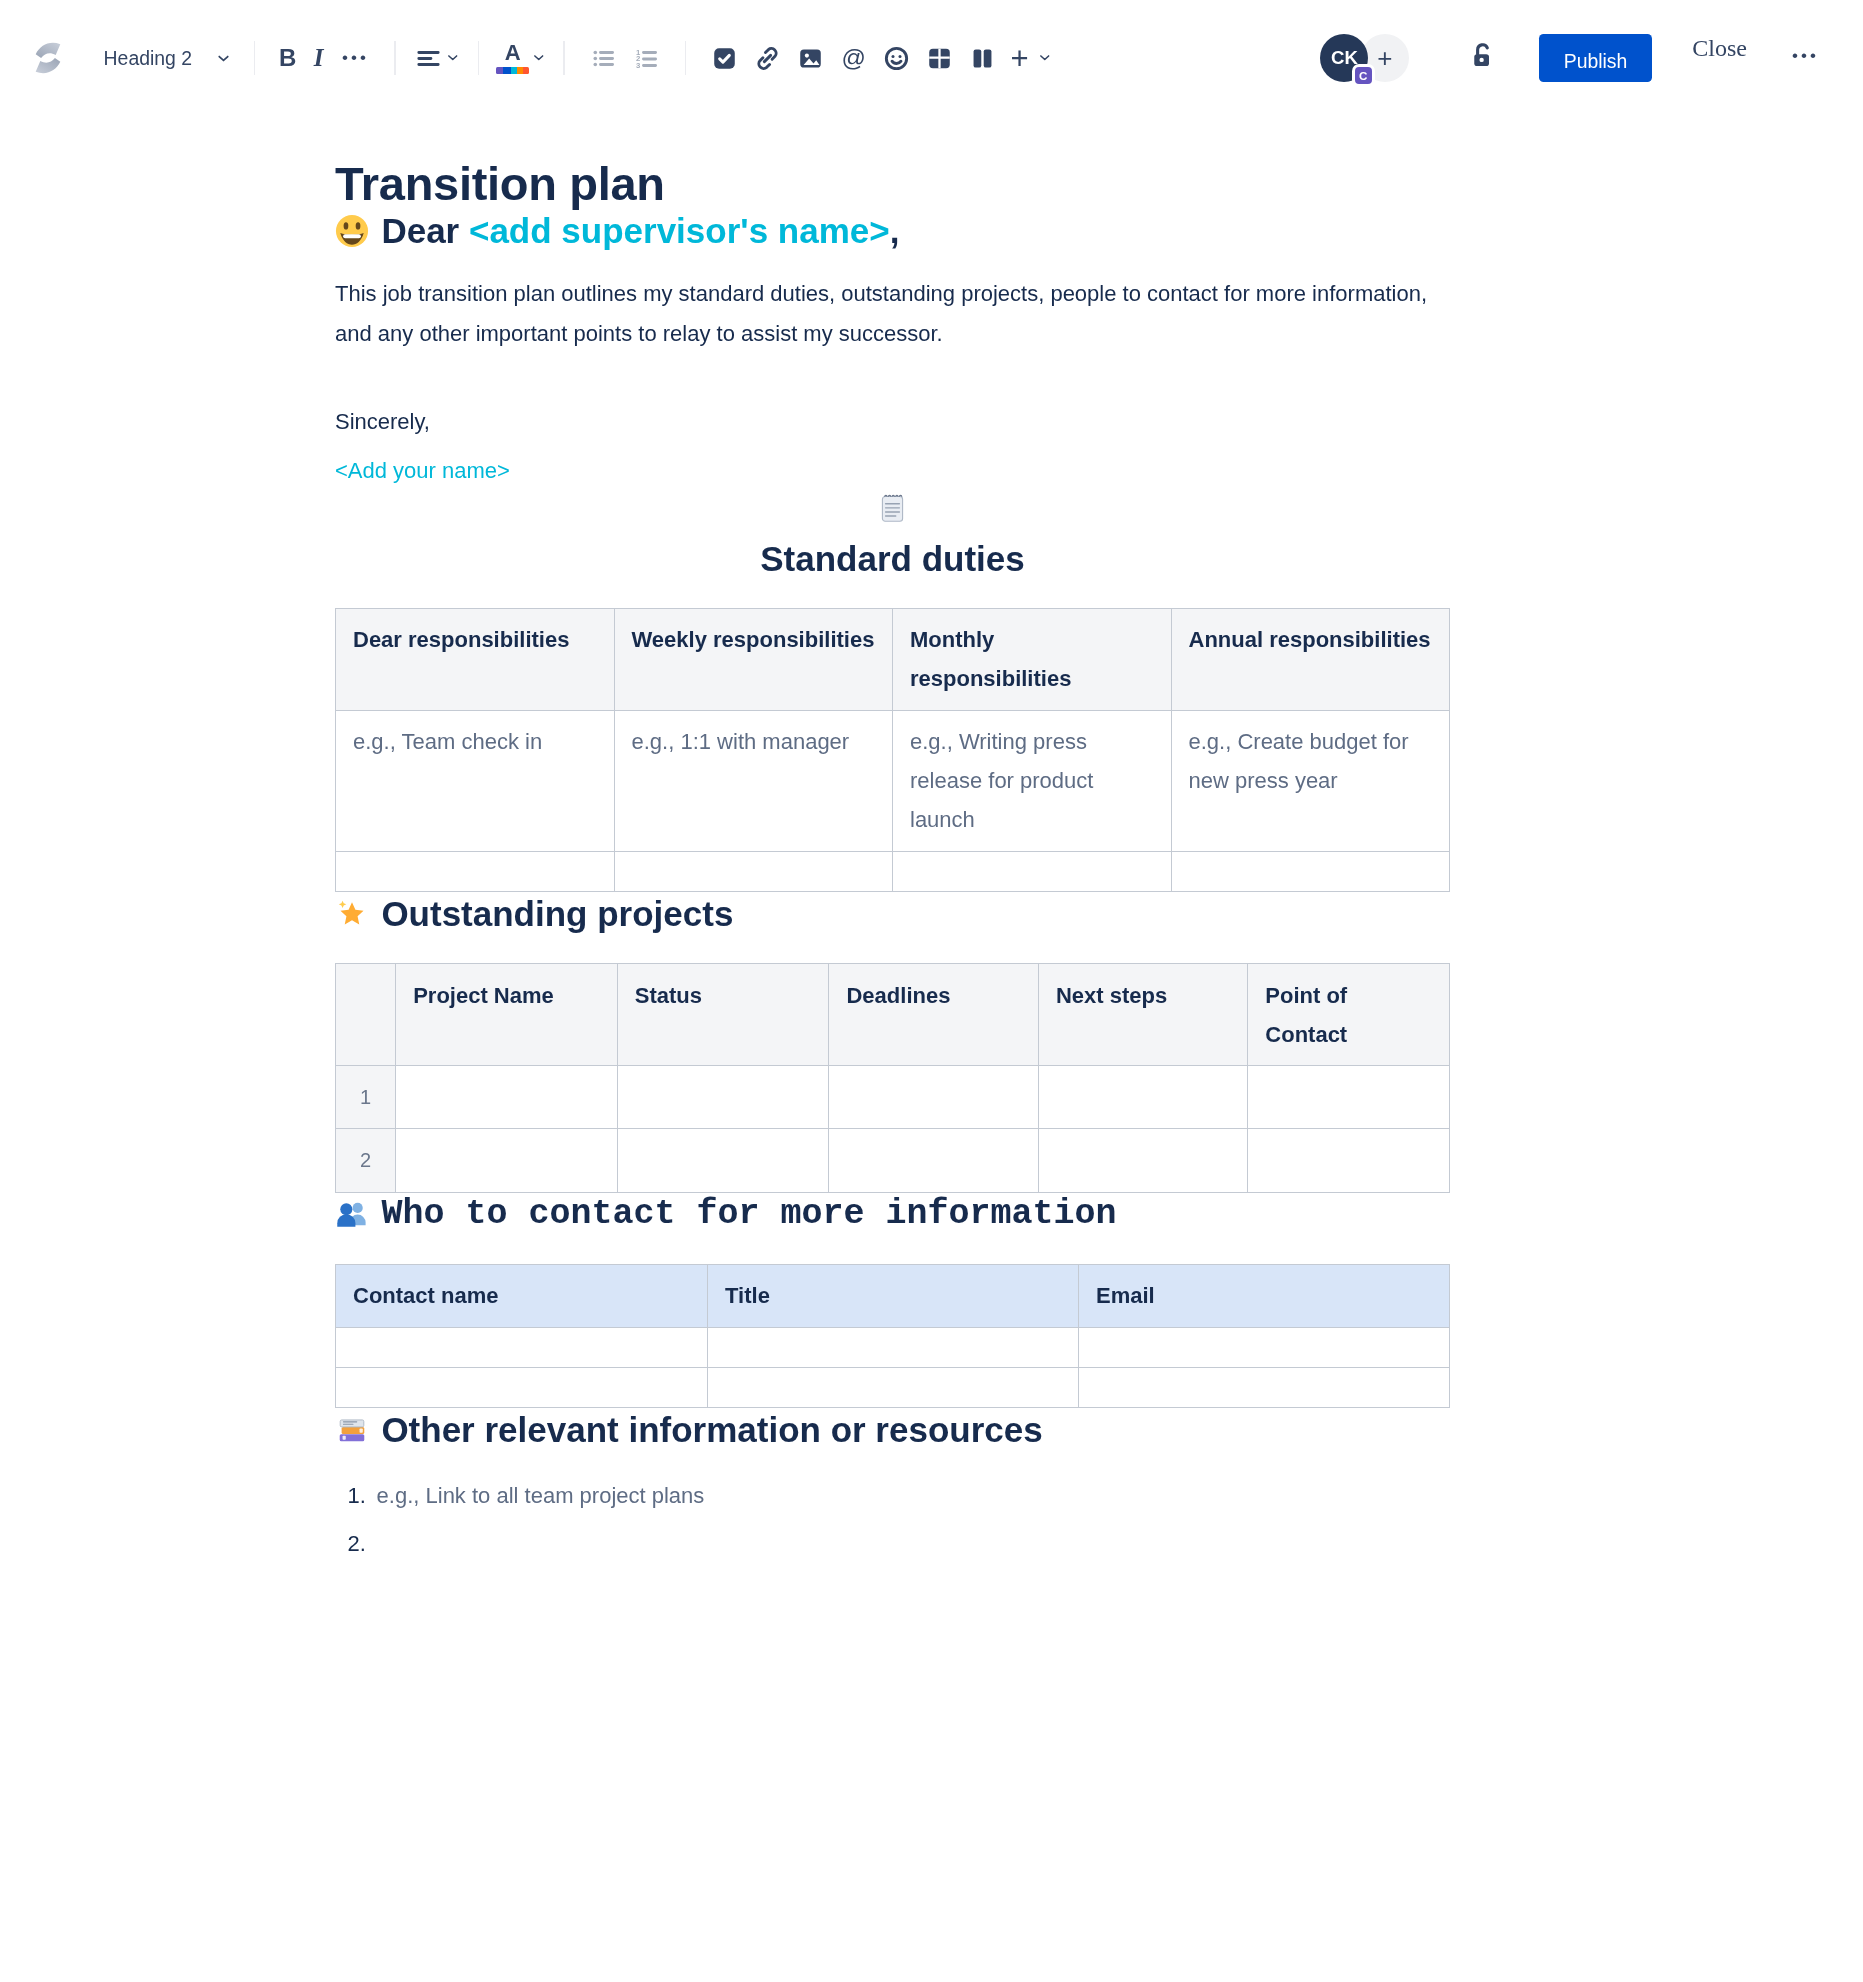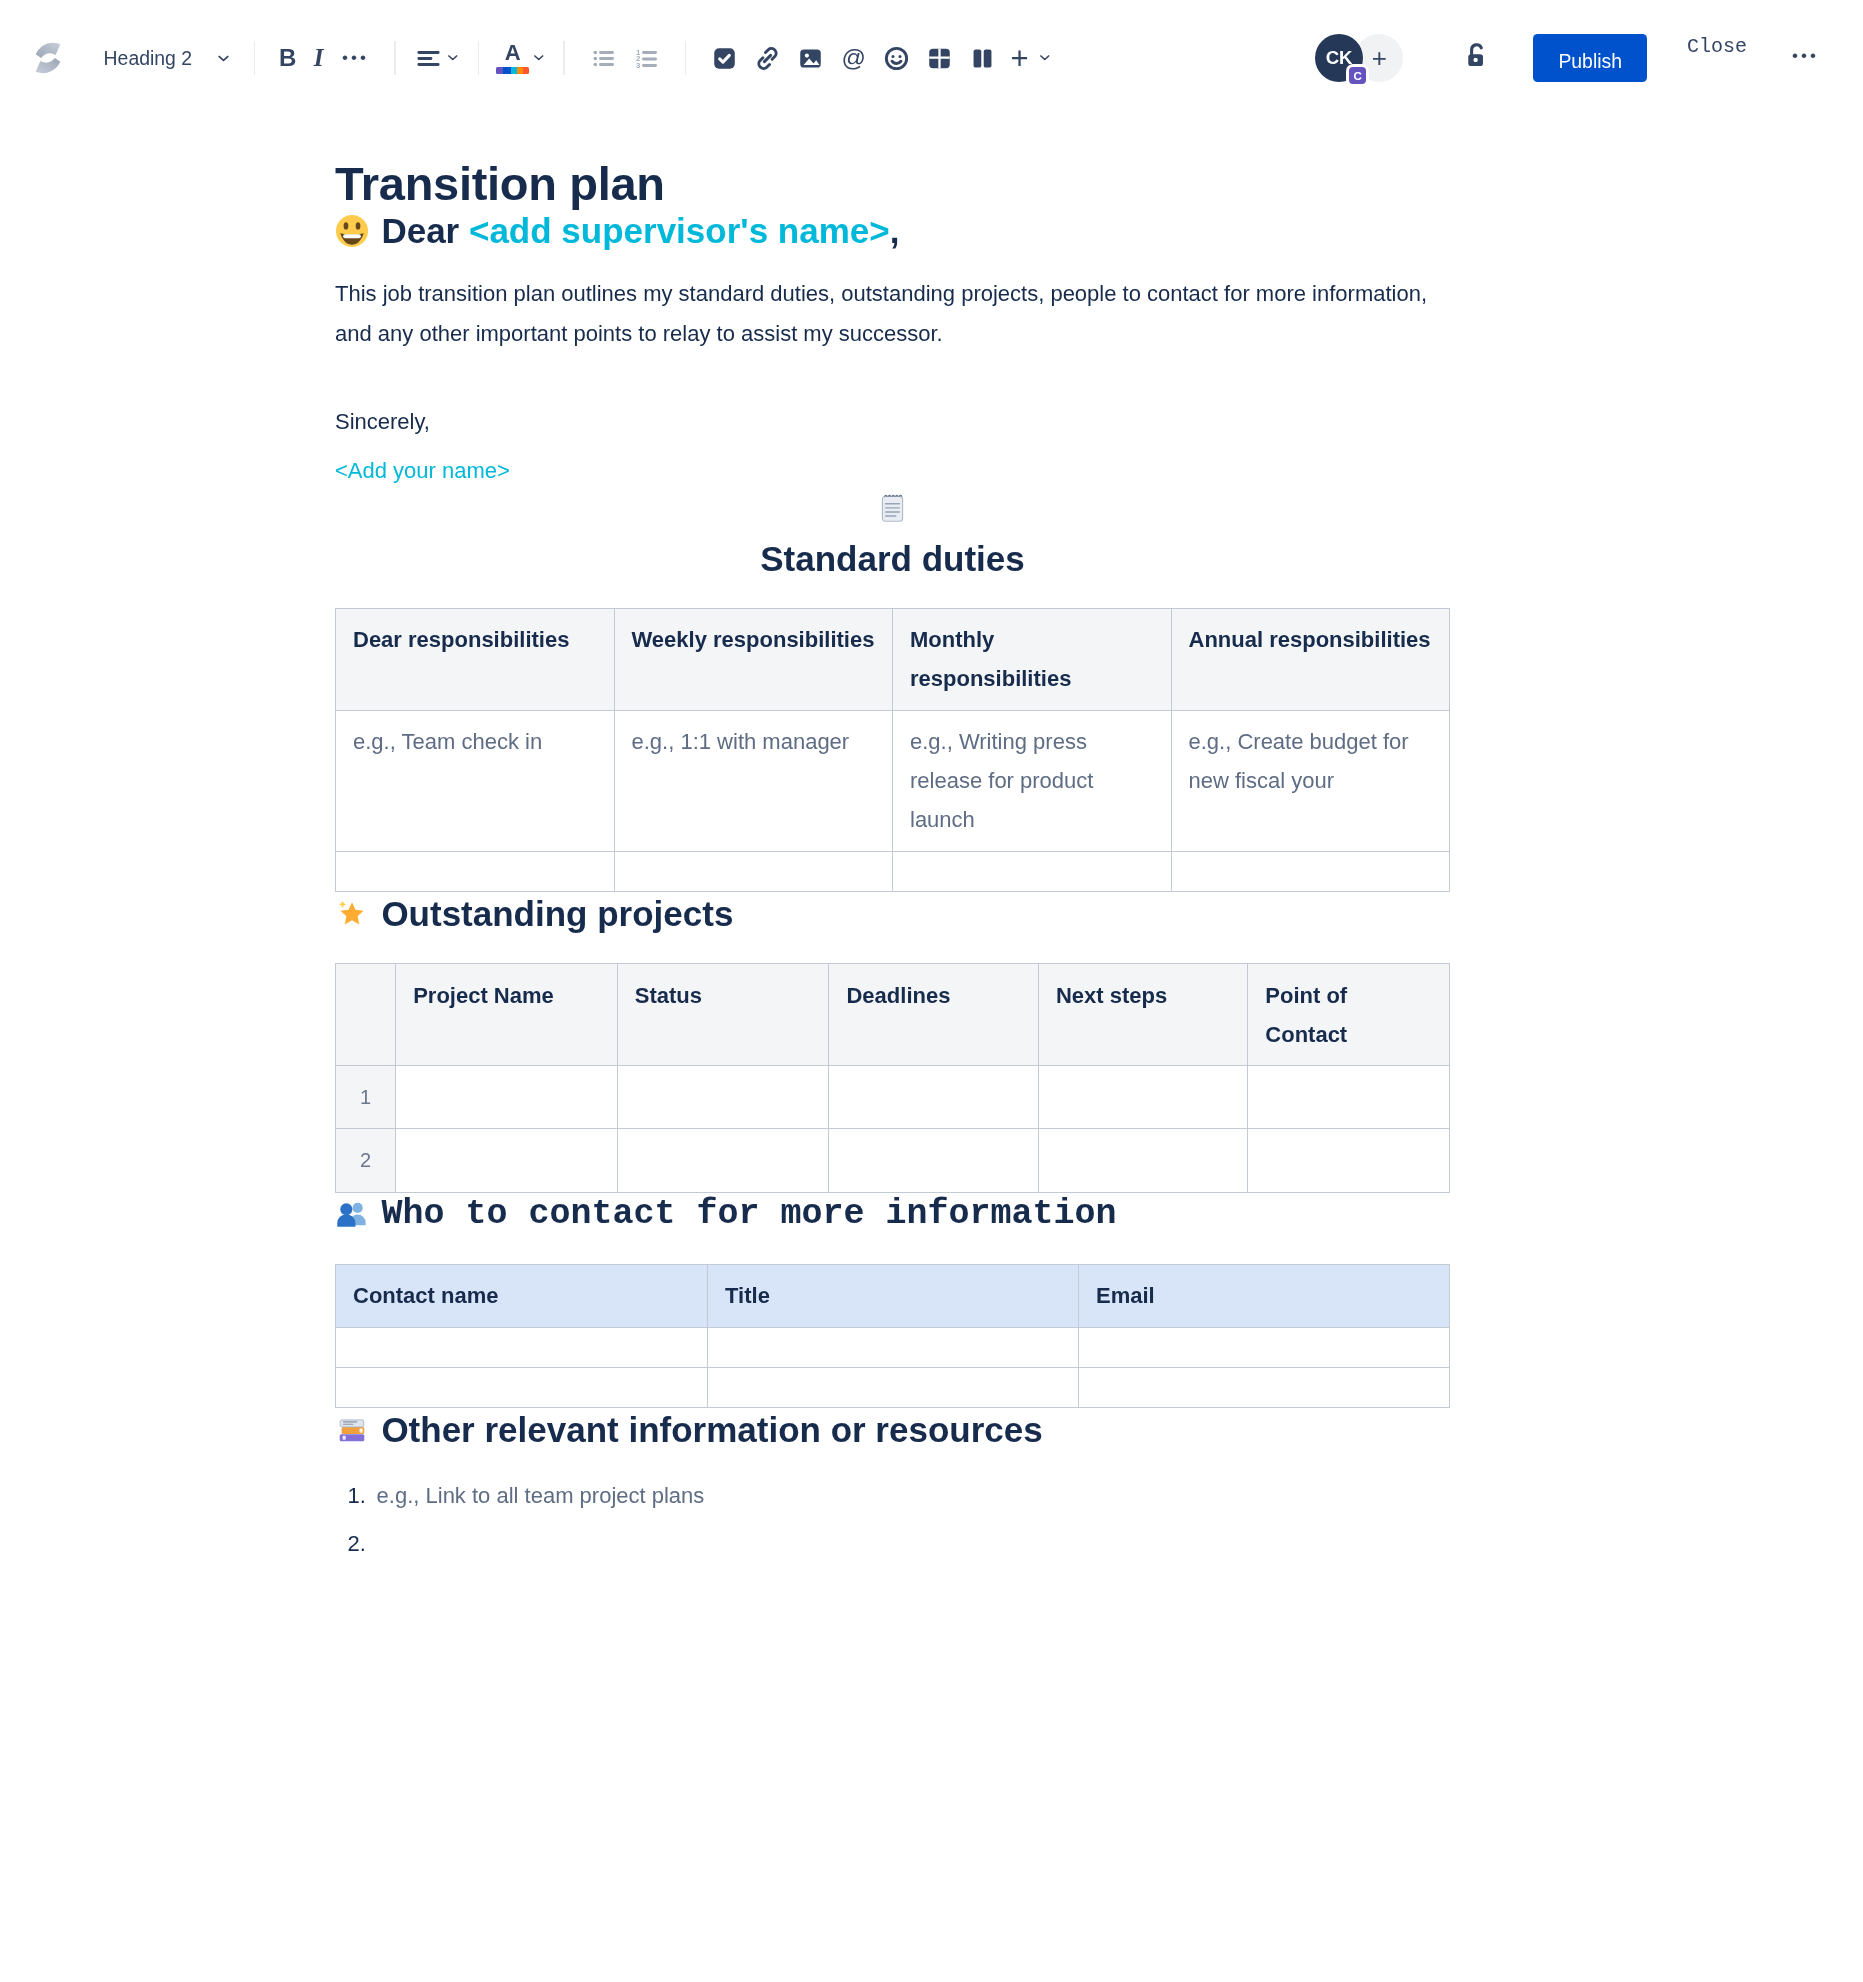--- a/index.html
+++ b/index.html
@@ -28,21 +28,21 @@
   .color-strip { display:flex; width:33px; height:7px; margin-top:2.3px; border-radius:1.5px; overflow:hidden; }
   .color-strip i { display:block; height:100%; }
 
   .tb-right { margin-left:auto; display:flex; align-items:flex-start; }
   .avatar-wrap { position:relative; width:48px; height:48px; z-index:2; }
   .avatar { width:48px; height:48px; border-radius:50%; background:#253858; color:#fff; font-size:18.6px; font-weight:700; display:flex; align-items:center; justify-content:center; }
   .avatar-badge { position:absolute; right:-6.2px; bottom:-4.6px; width:23px; height:23px; border-radius:7px; background:#6554C0; border:3.1px solid #fff; color:#fff; font-size:11.6px; font-weight:700; display:flex; align-items:center; justify-content:center; }
   .add-collab { width:48px; height:48px; border-radius:50%; background:#F1F2F4; border:none; margin-left:-7.7px; display:flex; align-items:center; justify-content:center; font-size:26px; font-weight:300; color:#344563; cursor:pointer; z-index:1; }
   .lock-btn { margin-left:51px; }
   .publish-btn { margin-left:36px; height:48px; padding:16px 25px; background:#0052CC; color:#fff; border:none; border-radius:4.6px; font-size:19.4px; font-weight:500; font-family:"Liberation Sans", sans-serif; cursor:pointer; }
-  .close-btn { margin-left:34px; background:none; border:none; font-size:20px; color:#344563; font-family:Liberation Mono, monospace; cursor:pointer; }
+  .close-btn { margin-left:34px; background:none; border:none; font-size:24px; color:#344563; font-family:Liberation Serif, serif; cursor:pointer; }
   .more-btn { margin-left:31px; }
 
   
   .content { width:1115px; margin-left:335px; }
   h1.page-title { font-size:47px; line-height:51px; font-weight:600; letter-spacing:-0.3px; margin:42px 0 0; color:#172B4D; }
   h2.sec { display:flex; align-items:center; gap:12.4px; font-size:35px; line-height:43px; font-weight:700; color:#172B4D; margin:0; }
   h2.sec .emoji { flex:none; display:flex; }
   .h-dear { margin-top:46px; }
   .link-text { color:#00B8D9; }
   p.body-text { font-size:22px; line-height:40px; margin:22px 0 0; color:#172B4D; }
@@ -288,21 +288,21 @@
           <th>Weekly responsibilities</th>
           <th>Monthly responsibilities</th>
           <th>Annual responsibilities</th>
         </tr>
       </thead>
       <tbody>
         <tr>
           <td>e.g., Team check in</td>
           <td>e.g., 1:1 with manager</td>
           <td>e.g., Writing press release for product launch</td>
-          <td>e.g., Create budget for new fiscal your</td>
+          <td>e.g., Create budget for new press year</td>
         </tr>
         <tr>
           <td></td>
           <td></td>
           <td></td>
           <td></td>
         </tr>
       </tbody>
     </table>
 

